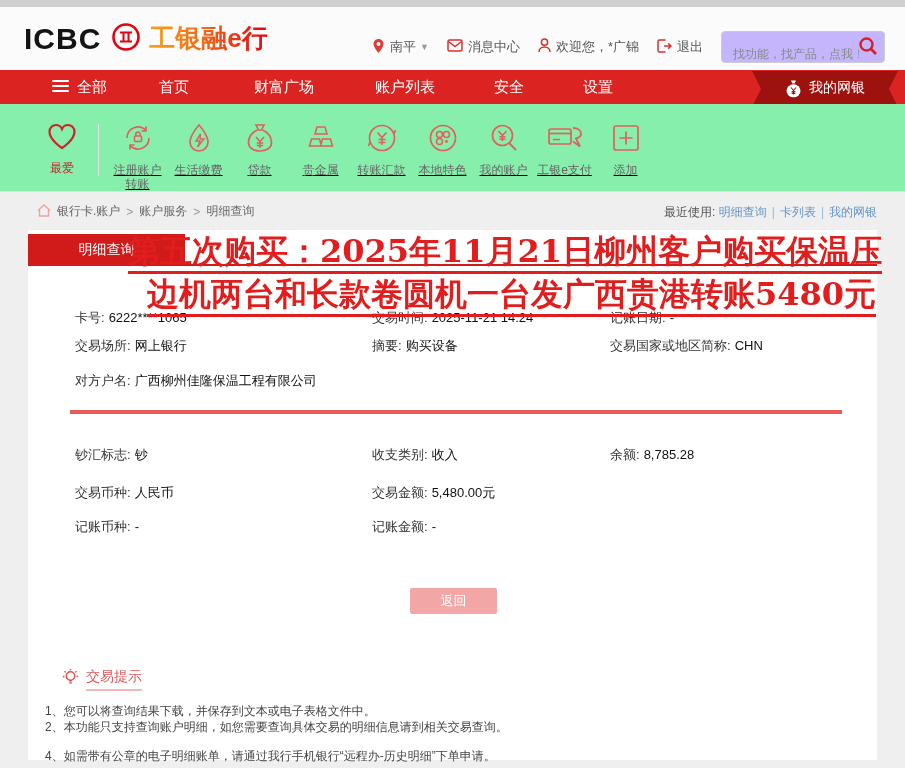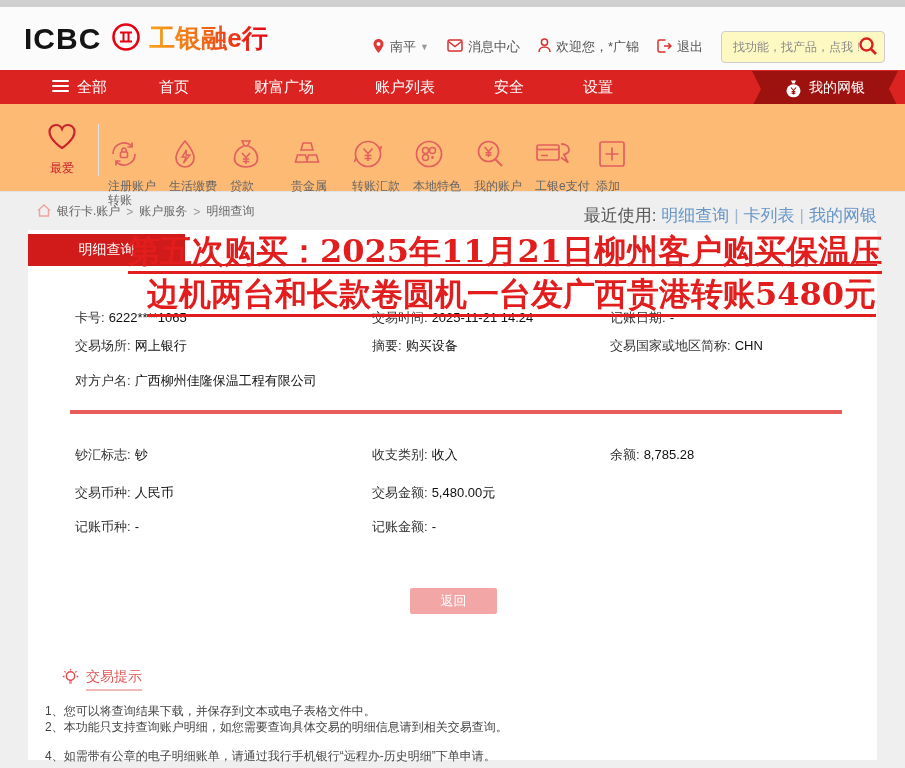--- a/index.html
+++ b/index.html
@@ -10,48 +10,48 @@
   .topstrip{position:absolute;top:0;left:0;width:905px;height:7px;background:#cfcfcf;}
   .site-header{position:absolute;top:7px;left:0;width:905px;height:63px;background:#fbfbfb;}
   .logo{position:absolute;left:24px;top:14px;display:flex;align-items:center;}
   .logo-en{font-size:30px;font-weight:900;color:#141414;letter-spacing:1px;}
   .logo-emblem{margin-left:10px;margin-right:8px;}
   .logo-cn{font-size:26px;font-weight:bold;background:linear-gradient(90deg,#f7a21b 0%,#ef6c1a 45%,#e60012 100%);-webkit-background-clip:text;background-clip:text;color:transparent;}
   .header-right{position:absolute;right:20px;top:24px;display:flex;align-items:center;font-size:13px;color:#555;}
   .hitem{display:flex;align-items:center;margin-right:18px;cursor:pointer;}
   .hitem svg{margin-right:5px;}
   .caret{font-size:9px;color:#999;margin-left:4px;}
-  .searchbox{position:relative;width:162px;height:30px;background:#fef9c3;border:1px solid #ccc;border-radius:4px;display:flex;align-items:center;}
+  .searchbox{position:relative;width:162px;height:30px;background:#c4b5fd;border:1px solid #ccc;border-radius:4px;display:flex;align-items:flex-end;}
   .searchbox input{border:none;outline:none;background:transparent;width:126px;margin-left:9px;font-size:12px;color:#333;font-family:"Liberation Sans",sans-serif;}
   .searchbox input::placeholder{color:#888;}
   .search-btn{position:absolute;right:6px;top:4px;cursor:pointer;}
 
   
   .mainnav{position:absolute;top:70px;left:0;width:905px;height:34px;background:#db2422;padding-left:15px;}
   .nav-item{position:absolute;top:0;height:34px;line-height:34px;color:#fff;font-size:15px;cursor:pointer;}
   .hamburger{position:absolute;left:52px;top:10px;width:17px;cursor:pointer;}
   .hamburger div{height:2px;background:#fff;margin-bottom:3px;border-radius:1px;}
   .ribbon{position:absolute;left:752px;top:-2px;width:146px;height:40px;cursor:pointer;}
   .ribbon-content{position:absolute;left:0;top:0;width:146px;height:40px;display:flex;align-items:center;justify-content:center;color:#fff;font-size:14px;}
   .ribbon-content svg{margin-right:7px;}
 
   
-  .toolbar{position:absolute;top:104px;left:0;width:905px;height:88px;background:#fdba74;border-bottom:1px solid #e4e4e4;display:flex;align-items:flex-start;padding-top:18px;box-sizing:border-box;}
+  .toolbar{position:absolute;top:104px;left:0;width:905px;height:88px;background:#86efac;border-bottom:1px solid #e4e4e4;display:flex;align-items:flex-start;padding-top:18px;box-sizing:border-box;}
   .fav{width:72px;margin-left:26px;text-align:center;cursor:pointer;}
   .fav .tlabel{color:#c9252c;}
   .tb-divider{width:1px;height:52px;background:#e2e2e2;margin:2px 8px 0 0;}
-  .tool-item{width:59px;text-align:left;cursor:pointer;margin:16px 1px;}
+  .tool-item{width:59px;text-align:center;cursor:pointer;margin:0 1px;text-decoration:underline;}
   .tlabel{font-size:12px;color:#666;margin-top:5px;line-height:14px;}
 
   
   .crumb-row{position:absolute;top:192px;left:0;width:905px;height:38px;}
   .breadcrumb{position:absolute;left:37px;top:11px;font-size:12px;color:#666;display:flex;align-items:center;}
   .breadcrumb svg{margin-right:6px;}
   .crumb-sep{margin:0 6px;color:#999;}
-  .recent{position:absolute;right:28px;top:12px;font-size:17px;color:#555;}
+  .recent{position:absolute;right:28px;top:12px;font-size:12px;color:#555;}
   .recent a{color:#6695c8;text-decoration:none;cursor:pointer;}
   .recent .bar{color:#9db8d2;margin:0 5px;}
 
   
   .card{position:absolute;top:230px;left:28px;width:849px;height:530px;background:#fff;}
   .tab{position:absolute;left:0;top:4px;width:157px;height:30px;background:#d11a1a;color:#fff;font-size:14px;text-align:center;line-height:30px;cursor:pointer;z-index:2;}
   .tabline{position:absolute;left:0;top:34px;right:0;height:2px;background:#d11a1a;}
   .annotation{position:absolute;top:1px;left:100px;right:1px;text-align:right;font-family:"DejaVu Serif","Liberation Serif",serif;font-weight:bold;color:#e21d1d;font-size:32px;line-height:40px;z-index:5;}
   .ann-line{display:inline-block;border-bottom:3px solid #e21d1d;white-space:nowrap;}
 

